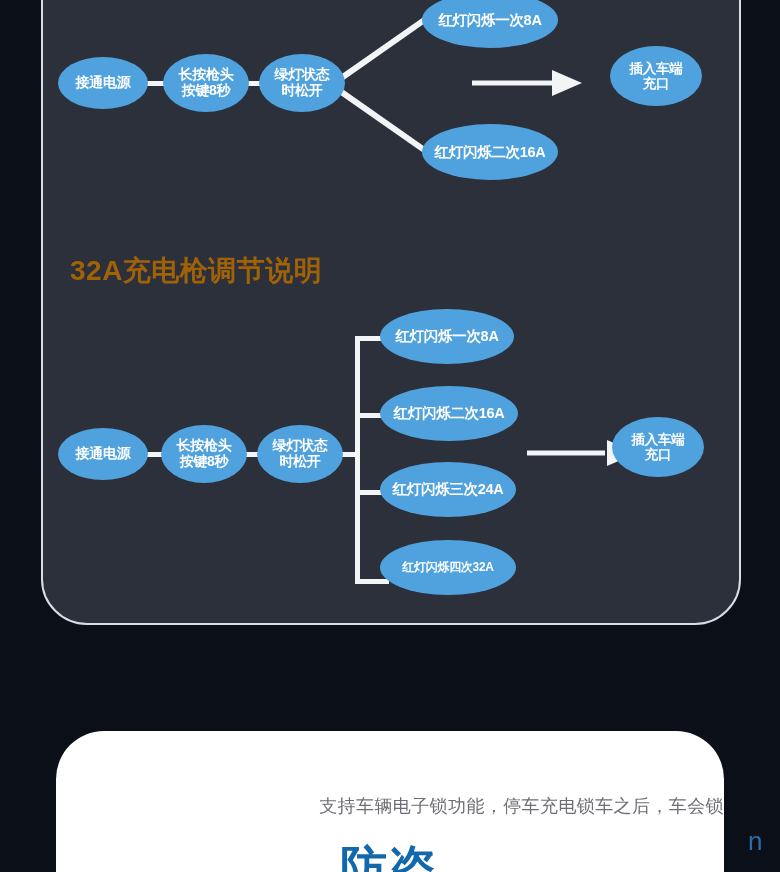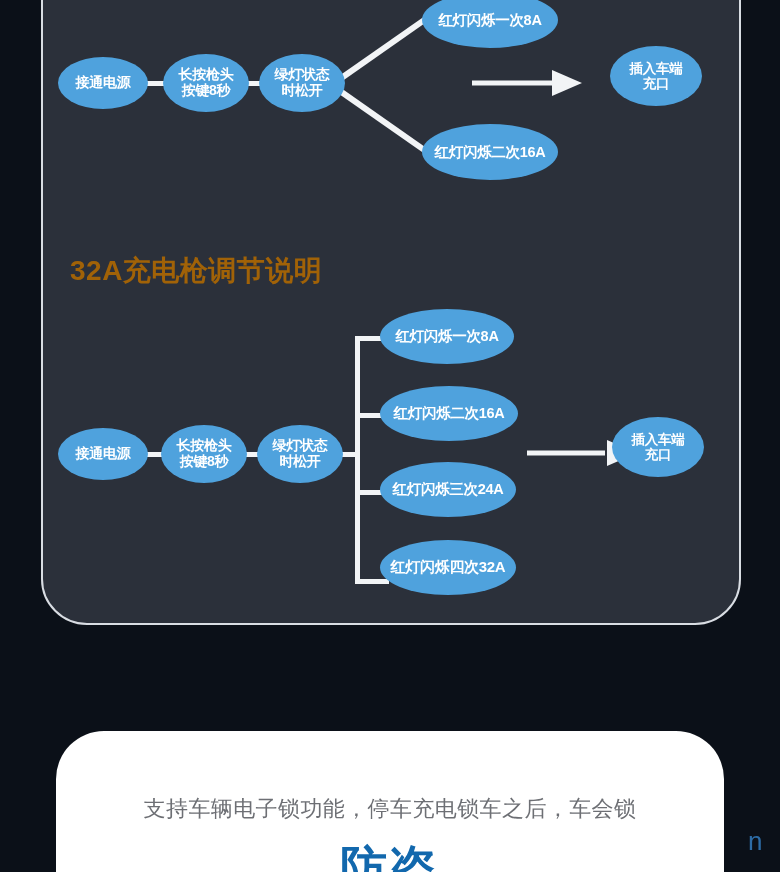--- a/index.html
+++ b/index.html
@@ -103,23 +103,23 @@
     background: #ffffff;
     border-radius: 48px 48px 0 0;
     overflow: hidden;
     z-index: 5;
   }
   #feature-line {
     position: absolute;
     left: 0;
     top: 63px;
     width: 100%;
-    text-align: center;
+    text-align: right;
     color: #6d6f74;
-    font-size: 22px;
+    font-size: 18px;
     letter-spacing: 0.4px;
     white-space: nowrap;
   }
   #feature-headline {
     position: absolute;
     left: 0;
     top: 106px;
     width: 100%;
     text-align: center;
     color: #1268ad;
@@ -220,21 +220,21 @@
   </div>
 
   <div class="node" style="left:380px; top:386px; width:138px; height:55px; font-size:14.5px;">
     <span>红灯闪烁二次16A</span>
   </div>
 
   <div class="node" style="left:380px; top:462px; width:136px; height:55px; font-size:14.5px;text-align:right;">
     <span>红灯闪烁三次24A</span>
   </div>
 
-  <div class="node" style="left:380px; top:540px; width:136px; height:55px; font-size:15px;">
+  <div class="node" style="left:380px; top:540px; width:136px; height:55px; font-size:12px;">
     <span>红灯闪烁四次32A</span>
   </div>
 
   <div class="arrow-wrap" style="left:527px; top:440px; width:110px; height:26px;">
     <div class="arrow-shaft" style="width:78px;"></div>
     <div class="arrow-head"></div>
   </div>
 
   <div class="node" style="left:612px; top:417px; width:92px; height:60px; font-size:13.5px;">
     <span>插入车端

